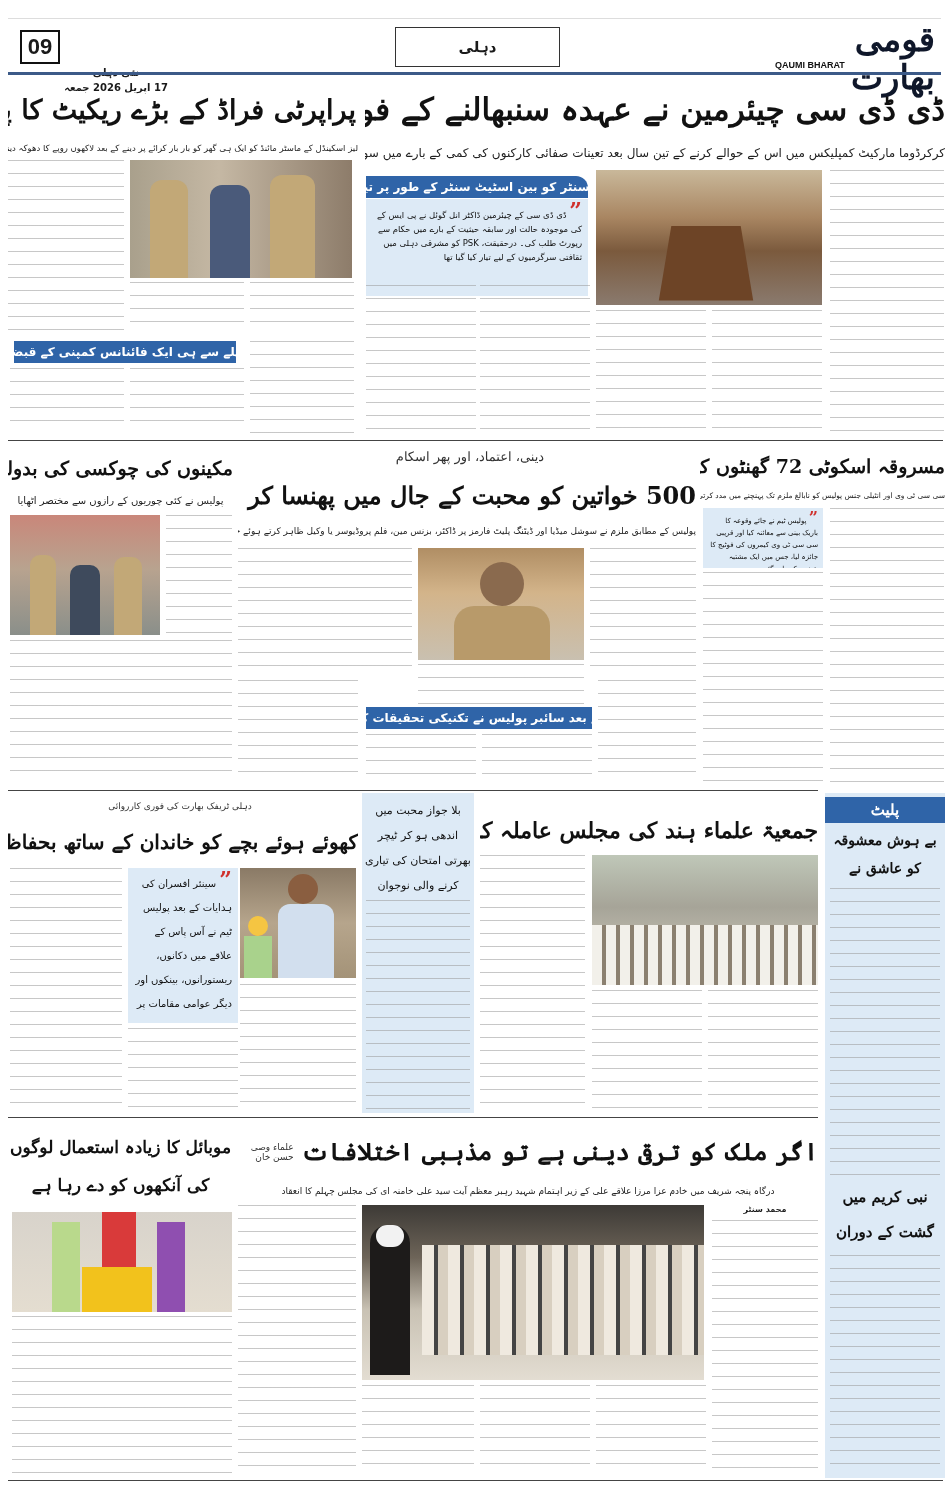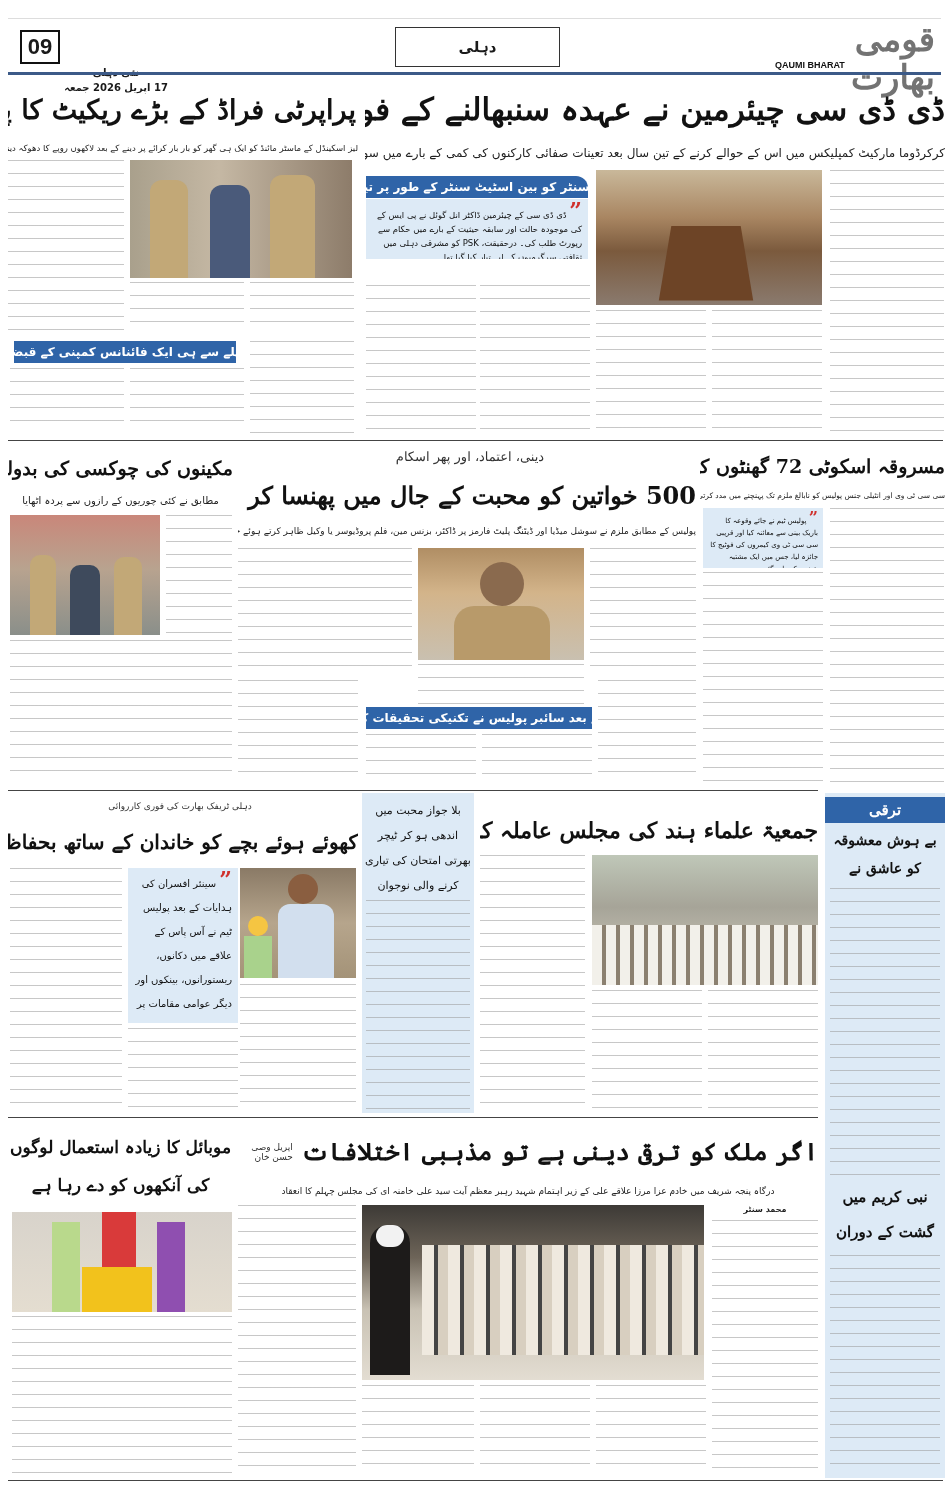--- a/index.html
+++ b/index.html
@@ -7,21 +7,21 @@
   .abs { position: absolute; }
 
   
   #masthead { left: 0; top: 0; width: 949px; height: 76px; }
   #masthead .topline { position: absolute; left: 8px; right: 8px; top: 18px; height: 1px; background: #ddd; }
   #masthead .botline { position: absolute; left: 8px; right: 8px; top: 72px; height: 3px; background: #3c5a88; }
   .page-no { position: absolute; left: 20px; top: 30px; width: 40px; height: 34px; border: 2px solid #111; font: bold 22px "Liberation Sans", sans-serif; display: flex; align-items: center; justify-content: center; }
   .dateline { position: absolute; left: 56px; top: 30px; width: 120px; font: bold 10px "DejaVu Sans", sans-serif; direction: rtl; text-align: center; line-height: 15px; margin-top: 35px; }
   .section-box { position: absolute; left: 395px; top: 27px; width: 165px; height: 40px; border: 1px solid #333; display: flex; align-items: center; justify-content: center; font: bold 15px "DejaVu Sans", sans-serif; }
   .logo { position: absolute; right: 14px; top: 20px; width: 170px; text-align: right; }
-  .logo .ur { font: bold 34px "DejaVu Serif", serif; color: #737373; direction: rtl; line-height: 38px; }
+  .logo .ur { font: bold 34px "DejaVu Serif", serif; color: #0f172a; direction: rtl; line-height: 38px; }
   .logo .en { font: bold 9px "Liberation Sans", sans-serif; color: #111; position: absolute; left: 10px; top: 40px; }
 
   .headline { font-family: "DejaVu Serif", serif; font-weight: bold; direction: rtl; text-align: center; color: #111; white-space: nowrap; overflow: hidden; }
   .subhead { font-family: "DejaVu Sans", sans-serif; direction: rtl; text-align: center; color: #222; white-space: nowrap; overflow: hidden; }
   .kicker { font-family: "DejaVu Serif", serif; direction: rtl; text-align: center; color: #333; white-space: nowrap; }
   .bluebar { background: #2f64a8; color: #fff; font: bold 12px "DejaVu Sans", sans-serif; direction: rtl; text-align: center; display: flex; align-items: center; justify-content: center; white-space: nowrap; overflow: hidden; }
   .pull { background: #ddeaf6; direction: rtl; text-align: right; font: 10px "DejaVu Sans", sans-serif; line-height: 19px; padding: 6px 8px; color: #111; overflow: hidden; }
   .pull .q { color: #d0312d; font: bold 22px "DejaVu Serif", serif; line-height: 14px; }
 
   .photo { overflow: hidden; }
@@ -46,21 +46,21 @@
   <div class="logo">
     <div class="ur">قومی بھارت</div>
     <div class="en">QAUMI BHARAT</div>
   </div>
   <div class="botline"></div>
 </div>
 
 <div class="abs headline" style="left:365px; top:86px; width:580px; height:46px; font-size:31px; line-height:46px;">ڈی ڈی سی چیئرمین نے عہدہ سنبھالنے کے فوراً بعد کارروائی کی</div>
 <div class="abs subhead" style="left:365px; top:142px; width:580px; height:22px; font-size:12px; line-height:22px;">کرکرڈوما مارکیٹ کمپلیکس میں اس کے حوالے کرنے کے تین سال بعد تعینات صفائی کارکنوں کی کمی کے بارے میں سوالات اٹھائے</div>
 <div class="abs bluebar" style="left:366px; top:176px; width:222px; height:22px; border-radius:0 12px 0 0;">پوروا کلچرل سنٹر کو بین اسٹیٹ سنٹر کے طور پر تیار کیا جائے گا</div>
-<div class="abs pull" style="left:366px; top:199px; width:222px; height:60px; font-size:8.5px; line-height:14px; padding:4px 6px;">
+<div class="abs pull" style="left:366px; top:199px; width:222px; height:97px; font-size:8.5px; line-height:14px; padding:4px 6px;">
   <span class="q">”</span>
   <span>ڈی ڈی سی کے چیئرمین ڈاکٹر انل گوئل نے پی ایس کے کی موجودہ حالت اور سابقہ حیثیت کے بارے میں حکام سے رپورٹ طلب کی۔ درحقیقت، PSK کو مشرقی دہلی میں ثقافتی سرگرمیوں کے لیے تیار کیا گیا تھا</span>
 </div>
 <div class="abs photo" style="left:596px; top:170px; width:226px; height:135px; background:linear-gradient(180deg,#c9b89a 0%,#a98662 35%,#7b5a3d 60%,#8a7a6e 100%);">
   <div style="position:absolute; left:70px; top:40px; width:80px; height:95px; background:#6d4426; transform:perspective(200px) rotateX(40deg);"></div>
 </div>
 <div class="abs body-text col-lines" style="left:830px; top:170px; width:114px; height:265px;"></div>
 <div class="abs body-text col-lines" style="left:712px; top:310px; width:110px; height:125px;"></div>
 <div class="abs body-text col-lines" style="left:596px; top:310px; width:110px; height:125px;"></div>
 <div class="abs body-text col-lines" style="left:480px; top:285px; width:110px; height:150px;"></div>
@@ -102,33 +102,33 @@
 <div class="abs body-text col-lines" style="left:590px; top:548px; width:106px; height:125px;"></div>
 <div class="abs body-text col-lines" style="left:238px; top:548px; width:174px; height:125px;"></div>
 <div class="abs body-text col-lines" style="left:418px; top:664px; width:166px; height:42px;"></div>
 <div class="abs bluebar" style="left:366px; top:707px; width:226px; height:22px;">شکایت کے بعد سائبر پولیس نے تکنیکی تحقیقات کا آغاز کیا</div>
 <div class="abs body-text col-lines" style="left:598px; top:680px; width:98px; height:103px;"></div>
 <div class="abs body-text col-lines" style="left:482px; top:734px; width:110px; height:49px;"></div>
 <div class="abs body-text col-lines" style="left:366px; top:734px; width:110px; height:49px;"></div>
 <div class="abs body-text col-lines" style="left:238px; top:680px; width:120px; height:103px;"></div>
 
 <div class="abs headline" style="left:8px; top:448px; width:225px; height:40px; font-size:19px; line-height:40px;">مکینوں کی چوکسی کی بدولت چور پکڑا گیا</div>
-<div class="abs subhead" style="left:8px; top:492px; width:225px; height:18px; font-size:10px; line-height:18px;">مطابق نے کئی چوریوں کے رازوں سے پردہ اٹھایا</div>
+<div class="abs subhead" style="left:8px; top:492px; width:225px; height:18px; font-size:10px; line-height:18px;">پولیس نے کئی چوریوں کے رازوں سے مختصر اٹھایا</div>
 <div class="abs photo" style="left:10px; top:515px; width:150px; height:120px; background:linear-gradient(180deg,#c9877a 0%,#b8a38f 45%,#8a8f8a 100%);">
   <div style="position:absolute; left:20px; top:40px; width:26px; height:80px; background:#c2a877; border-radius:10px 10px 0 0;"></div>
   <div style="position:absolute; left:60px; top:50px; width:30px; height:70px; background:#3e4a5c; border-radius:10px 10px 0 0;"></div>
   <div style="position:absolute; left:104px; top:42px; width:28px; height:78px; background:#c2a877; border-radius:10px 10px 0 0;"></div>
 </div>
 <div class="abs body-text col-lines" style="left:166px; top:515px; width:66px; height:120px;"></div>
 <div class="abs body-text col-lines" style="left:10px; top:640px; width:222px; height:143px;"></div>
 
 <div class="abs rule-h" style="left:8px; top:790px; width:810px;"></div>
 
 <div class="abs sidebar-box" style="left:825px; top:793px; width:120px; height:685px;"></div>
-<div class="abs mukh-head" style="left:825px; top:797px; width:120px; height:26px;">ترقی</div>
+<div class="abs mukh-head" style="left:825px; top:797px; width:120px; height:26px;">پلیٹ</div>
 <div class="abs headline" style="left:827px; top:826px; width:116px; height:56px; font-size:14px; line-height:28px; white-space:normal;">بے ہوش معشوقہ کو عاشق نے سمجھا مردہ</div>
 <div class="abs body-text col-lines" style="left:830px; top:888px; width:110px; height:290px;"></div>
 <div class="abs headline" style="left:827px; top:1180px; width:116px; height:70px; font-size:15px; line-height:35px; white-space:normal;">نبی کریم میں گشت کے دوران ہسٹری شیٹر گرفتار</div>
 <div class="abs body-text col-lines" style="left:830px; top:1255px; width:110px; height:218px;"></div>
 
 <div class="abs headline" style="left:480px; top:808px; width:338px; height:44px; font-size:22px; line-height:44px;">جمعیۃ علماء ہند کی مجلس عاملہ کا دو روزہ اجلاس شروع</div>
 <div class="abs body-text col-lines" style="left:480px; top:855px; width:105px; height:255px;"></div>
 <div class="abs photo" style="left:592px; top:855px; width:226px; height:130px; background:linear-gradient(180deg,#bfc7b8 0%,#a6a498 40%,#d8d2c4 100%);">
   <div style="position:absolute; left:0; right:0; top:70px; height:60px; background:repeating-linear-gradient(90deg,#f2f0ea 0 10px,#8b8070 10px 14px);"></div>
 </div>
@@ -152,21 +152,21 @@
   <div style="position:absolute; left:8px; top:48px; width:20px; height:20px; border-radius:50%; background:#f5c542;"></div>
   <div style="position:absolute; left:4px; top:68px; width:28px; height:42px; background:#a9d28c;"></div>
 </div>
 <div class="abs body-text col-lines" style="left:240px; top:984px; width:116px; height:124px;"></div>
 <div class="abs body-text col-lines" style="left:128px; top:1028px; width:110px; height:80px;"></div>
 
 <div class="abs rule-h" style="left:8px; top:1117px; width:810px;"></div>
 
 <div class="abs" style="left:238px; top:1128px; width:580px; height:48px; display:flex; direction:rtl; align-items:center; justify-content:center; gap:6px;">
   <span class="headline" style="font-size:24px; line-height:48px;">اگر ملک کو ترقی دینی ہے تو مذہبی اختلافات بھلا کر متحد ہونا ہوگا</span>
-  <span style="font:9px 'DejaVu Sans',sans-serif; color:#333;">اپریل وصی حسن خان</span>
+  <span style="font:9px 'DejaVu Sans',sans-serif; color:#333;">علماء وصی حسن خان</span>
 </div>
 <div class="abs subhead" style="left:238px; top:1182px; width:580px; height:18px; font-size:9px; line-height:18px;">درگاہ پنجہ شریف میں خادم عزا مرزا علاقے علی کے زیر اہتمام شہید رہبر معظم آیت سید علی خامنہ ای کی مجلس چہلم کا انعقاد</div>
 <div class="abs photo" style="left:362px; top:1205px; width:342px; height:175px; background:linear-gradient(180deg,#3d3a36 0%,#6d6458 30%,#c9c2b4 60%,#e3ddd2 100%);">
   <div style="position:absolute; left:8px; top:20px; width:40px; height:150px; background:#1d1b1a; border-radius:18px 18px 0 0;"></div>
   <div style="position:absolute; left:14px; top:20px; width:28px; height:22px; background:#f2f2f2; border-radius:12px;"></div>
   <div style="position:absolute; left:60px; top:40px; right:0; height:110px; background:repeating-linear-gradient(90deg,#efe9df 0 12px,#444 12px 16px,#d8cfc0 16px 26px);"></div>
 </div>
 <div class="abs" style="left:712px; top:1205px; width:106px; height:14px; font:bold 8px 'DejaVu Sans',sans-serif; direction:rtl; text-align:center;">محمد سنٹر</div>
 <div class="abs body-text col-lines" style="left:712px; top:1220px; width:106px; height:250px;"></div>
 <div class="abs body-text col-lines" style="left:596px; top:1385px; width:110px; height:88px;"></div>

